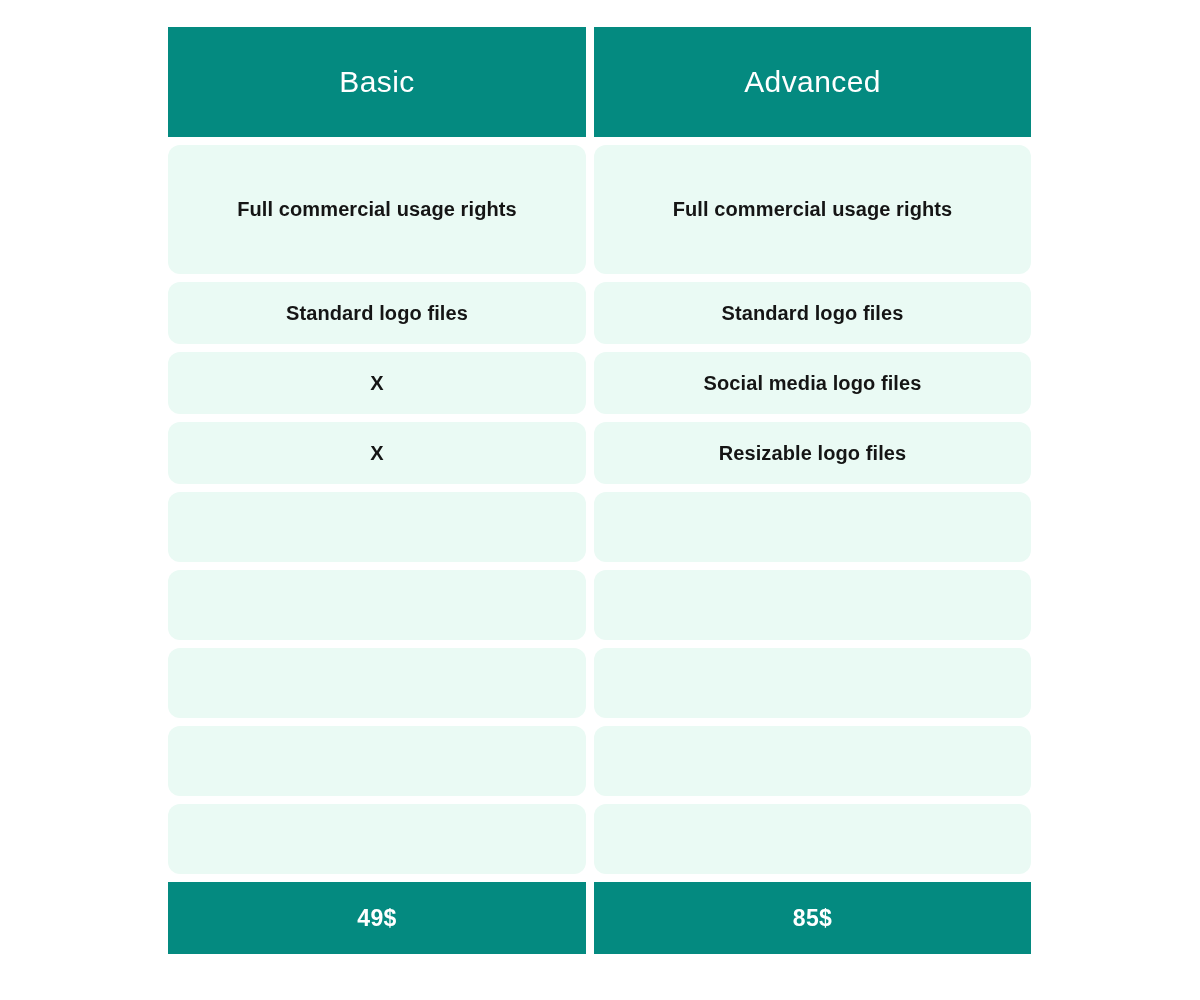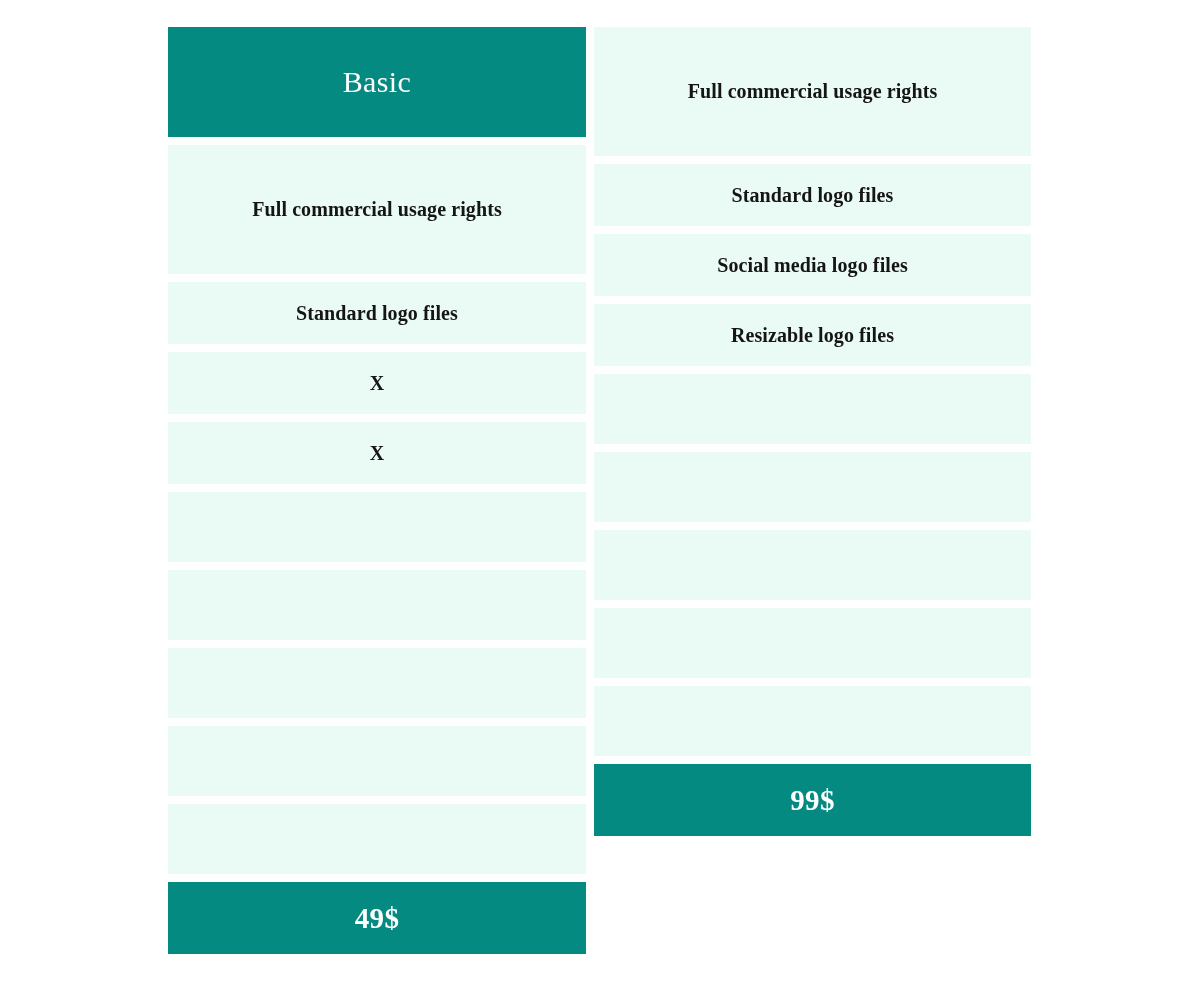--- a/index.html
+++ b/index.html
@@ -17,21 +17,20 @@
   
   #pricing-table {
     position: absolute;
     left: 168px;
     top: 27px;
     width: 863px;
     height: 946px;
     display: flex;
     gap: 8px;
     box-sizing: border-box;
-    font-family: Liberation Serif, serif;
   }
 
   .plan-column {
     display: flex;
     flex-direction: column;
     gap: 8px;
     box-sizing: border-box;
   }
   .plan-column.basic    { width: 418px; }
   .plan-column.advanced { width: 437px; }
@@ -56,34 +55,35 @@
     color: #151515;
     display: flex;
     align-items: center;
     justify-content: center;
     text-align: center;
     font-size: 20px;
     font-weight: bold;
     letter-spacing: 0.1px;
     box-sizing: border-box;
     padding: 0 6px;
+    border-radius: 12px;
   }
   .feature-cell.tall  { height: 129px; }
   .feature-cell.std   { height: 62px;  }
   .feature-cell.empty { height: 70px;  }
 
   
   .plan-price {
     height: 72px;
     background: #048a80;
     color: #ffffff;
     display: flex;
     align-items: center;
     justify-content: center;
-    font-size: 29px;
+    font-size: 23px;
     font-weight: bold;
     letter-spacing: 0.3px;
     box-sizing: border-box;
   }
 </style>
 </head>
 <body>
 
 <div id="pricing-table">
 
@@ -107,35 +107,36 @@
 
     <div class="feature-cell empty"></div>
 
     <div class="feature-cell empty"></div>
 
     <div class="plan-price">49$</div>
   </div>
 
   <div class="plan-column advanced">
 
+    <div class="plan-header">Advanced</div>
 
     <div class="feature-cell tall">Full commercial usage rights</div>
 
     <div class="feature-cell std">Standard logo files</div>
 
     <div class="feature-cell std">Social media logo files</div>
 
     <div class="feature-cell std">Resizable logo files</div>
 
     <div class="feature-cell empty"></div>
 
     <div class="feature-cell empty"></div>
 
     <div class="feature-cell empty"></div>
 
     <div class="feature-cell empty"></div>
 
     <div class="feature-cell empty"></div>
 
-    <div class="plan-price">99$</div>
+    <div class="plan-price">85$</div>
   </div>
 
 </div>
 
 </body></html>

